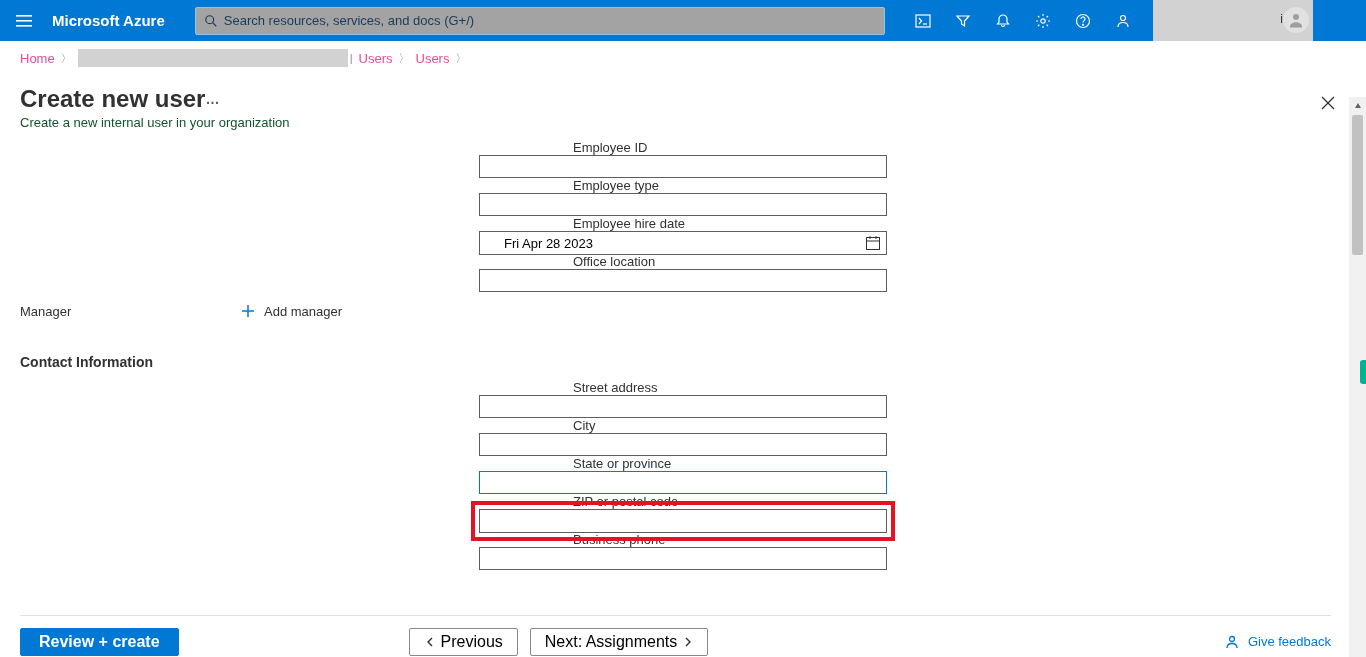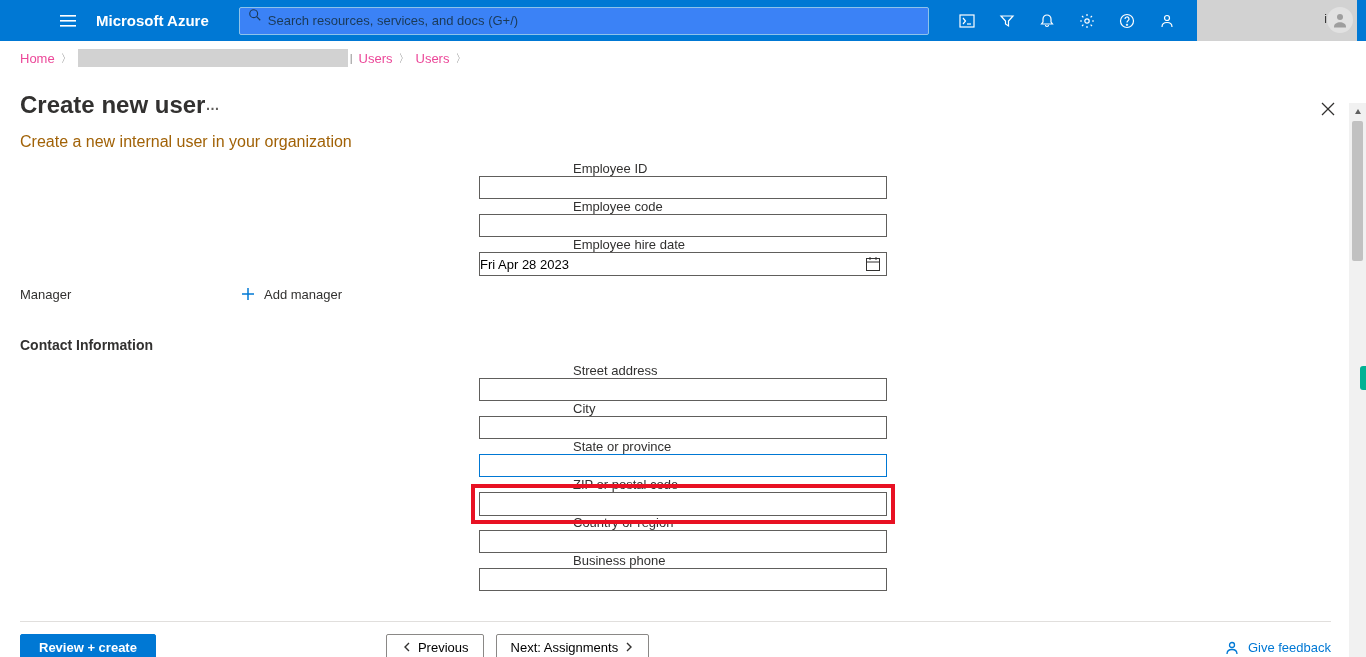--- a/index.html
+++ b/index.html
@@ -1,24 +1,24 @@
 <!DOCTYPE html>
 <html><head>
 <meta charset="utf-8">
 <style>
 * { margin: 0; padding: 0; box-sizing: border-box; font-family: "Segoe UI", -apple-system, sans-serif; }
 html, body { width: 1366px; height: 657px; overflow: hidden; background: #fff; }
 
 
-.topbar { height: 41px; background: #0078d4; display: flex; align-items: center; color: #fff; padding-left: 44px; }
+.topbar { height: 41px; background: #0078d4; display: flex; align-items: center; color: #fff; }
 .hamburger { width: 48px; height: 41px; display: flex; align-items: center; justify-content: center; cursor: pointer; }
 .hamburger svg { width: 16px; height: 16px; fill: #fff; }
 .brand { font-size: 15px; font-weight: 600; padding: 0 20px 0 4px; white-space: nowrap; }
 .searchwrap { flex: 1; max-width: 690px; margin-left: 10px; }
-.searchbox { height: 28px; background: #3b82f6; border: 1px solid #8ec3ea; border-radius: 2px; display: flex; padding: 0 8px; }
+.searchbox { height: 28px; background: #a3a3a3; border: 1px solid #8ec3ea; border-radius: 2px; display: flex; align-items: center; padding: 0 8px; }
 .searchbox svg { width: 14px; height: 14px; fill: #1b3a57; margin-right: 6px; }
 .searchbox input { flex: 1; background: transparent; border: none; outline: none; font-size: 13px; color: #1b3a57; }
 .searchbox input::placeholder { color: #1b3a57; }
 .topicons { display: flex; margin-left: 18px; }
 .topicon { width: 40px; height: 41px; display: flex; align-items: center; justify-content: center; cursor: pointer; }
 .topicon svg { width: 16px; height: 16px; fill: #fff; stroke: #fff; }
 .acct-block { width: 160px; height: 41px; background: #d2d2d2; margin-left: 10px; position: relative; }
 .acct-letter { position: absolute; right: 30px; top: 12px; font-size: 12px; color: #333; }
 .avatar { position: absolute; right: 4px; top: 7px; width: 26px; height: 26px; border-radius: 50%; background: #e1e1e1; display: flex; align-items: center; justify-content: center; }
 .avatar svg { width: 18px; height: 18px; fill: #9e9e9e; }
@@ -33,43 +33,43 @@
 .page { position: relative; height: 582px; }
 .closebtn { position: absolute; right: 28px; top: 8px; cursor: pointer; width: 20px; height: 20px; display:flex;align-items:center;justify-content:center;}
 .closebtn svg { width: 14px; height: 14px; stroke: #323130; stroke-width: 1.2; fill: none; }
 .scrollbar { position: absolute; right: 0; top: 12px; bottom: 0; width: 17px; background: #f1f1f1; }
 .scroll-arrow { width: 17px; height: 17px; display:flex;align-items:center;justify-content:center; cursor:pointer;}
 .scroll-arrow svg{width:8px;height:8px;fill:#606060;}
 .scroll-thumb { position: absolute; left: 3px; width: 11px; top: 18px; height: 140px; background: #c1c1c1; border-radius: 2px; cursor:pointer;}
 .green-nub { position:absolute; right:0; top:275px; width:6px; height:24px; background:#00b294; border-radius:3px 0 0 3px; }
 
 .content { padding: 0 20px; }
-.page-title { font-size: 24px; font-weight: 600; color: #323130; margin-top: 16px; display:flex; align-items:flex-end; }
+.page-title { font-size: 24px; font-weight: 600; color: #323130; margin-top: 10px; display:flex; align-items:flex-end; }
 .page-title .dots { font-size: 14px; color:#605e5c; letter-spacing:1px; cursor:pointer; padding-bottom:6px;}
-.page-sub { font-size: 16px; color: #a16207; margin-top: 14px; margin-bottom: 8px; }
+.page-sub { font-size: 13px; color: #14532d; margin-top: 2px; margin-bottom: 8px; }
 
 .form { margin-top: 10px; }
 .row { display: flex; align-items: center; height: 38px; flex-direction: column; }
 .row label { width: 220px; font-size: 13px; color: #323130; }
-.row .field { width: 408px; height: 24px; border: 1px solid #605e5c; font-size: 13px; padding: 0 0; outline: none; background:#fff;}
+.row .field { width: 408px; height: 24px; border: 1px solid #605e5c; font-size: 13px; padding: 0 24px; outline: none; background:#fff;}
 .row .field.active { border: 1px solid #0078d4; }
 .highlight-wrap { position: relative; width: 408px; }
 .highlight-wrap::after { content:""; position:absolute; left:-8px; right:-8px; top:-8px; bottom:-8px; border:4px solid #e81123; pointer-events:none; }
 .datewrap { position: relative; width: 408px; }
 .datewrap .field { width: 100%; padding-right: 28px; }
 .cal-icon { position: absolute; right: 6px; top: 4px; width:16px; height:16px; cursor:pointer;}
 .cal-icon svg{width:16px;height:16px;fill:none;stroke:#323130;stroke-width:1;}
 .section-head { font-size: 14px; font-weight: 600; color:#323130; margin: 24px 0 10px; }
 .addmgr { display:flex; align-items:center; gap:8px; font-size:13px; color:#323130; cursor:pointer; margin-left:220px; height:38px;}
 .addmgr svg{width:16px;height:16px;stroke:#0078d4;stroke-width:1.5;fill:none;}
 .mgr-row{display:flex;align-items:center;height:38px;}
 .mgr-row label{width:220px;font-size:13px;color:#323130;}
 
 .footer { position:absolute; left:20px; right:35px; bottom:0; border-top:1px solid #e1dfdd; height:52px; display:flex; align-items:center; }
-.btn { height:28px; padding:0 14px; font-size:13px; border:1px solid #8a8886; background:#fff; cursor:pointer; display:inline-flex; align-items:center; gap:6px; margin-right:12px; border-radius:2px;}
+.btn { height:28px; padding:0 14px; font-size:16px; border:1px solid #8a8886; background:#fff; cursor:pointer; display:inline-flex; align-items:center; gap:6px; margin-right:12px; border-radius:2px;}
 .btn.primary { background:#0078d4; color:#fff; border-color:#0078d4; font-weight:600;}
 .btn.primary-strong{ padding:0 18px; }
 .btn svg{width:10px;height:10px;fill:#323130;}
 .btn .chev-r svg{fill:#323130;}
 .spacer{flex:1;}
 .feedback{display:flex;align-items:center;gap:8px;color:#0078d4;font-size:13px;cursor:pointer;}
 .feedback svg{width:16px;height:16px;fill:none;stroke:#0078d4;stroke-width:1.3;}
 .btn.prev-left{margin-left:218px;padding-left:15px;}
 </style>
 </head>
@@ -170,21 +170,21 @@
     <div class="page-sub">Create a new internal user in your organization</div>
 
     <div class="form">
 
       <div class="row">
         <label>Employee ID</label>
         <input class="field" type="text" value="" style="">
       </div>
 
       <div class="row">
-        <label>Employee code</label>
+        <label>Employee type</label>
         <input class="field" type="text" value="" style="">
       </div>
 
       <div class="row">
         <label>Employee hire date</label>
         <div class="datewrap">
           <input class="field" type="text" value="Fri Apr 28 2023" style="">
           <span class="cal-icon">
             <svg viewBox="0 0 16 16">
                 <rect x="1.5" y="2.5" width="13" height="12"></rect>
@@ -192,20 +192,24 @@
                 <line x1="5" y1="1" x2="5" y2="4"></line>
                 <line x1="11" y1="1" x2="11" y2="4"></line>
                 <line x1="4" y1="9" x2="4" y2="9"></line>
                 <line x1="7" y1="9" x2="7" y2="9"></line>
                 <line x1="10" y1="9" x2="10" y2="9"></line>
               </svg>
           </span>
         </div>
       </div>
 
+      <div class="row">
+        <label>Office location</label>
+        <input class="field" type="text" value="" style="">
+      </div>
 
       <div class="mgr-row">
         <label>Manager</label>
         <div class="addmgr" style="margin-left:0;">
           <svg viewBox="0 0 16 16">
               <line x1="8" y1="2" x2="8" y2="14"></line>
               <line x1="2" y1="8" x2="14" y2="8"></line>
             </svg>
           <span>Add manager</span>
         </div>
@@ -228,24 +232,20 @@
         <input class="field active" type="text" value="" style="">
       </div>
 
       <div class="row">
         <label>ZIP or postal code</label>
         <div class="highlight-wrap">
           <input class="field" type="text" value="" style="">
         </div>
       </div>
 
-      <div class="row">
-        <label>Country or region</label>
-        <input class="field" type="text" value="" style="">
-      </div>
 
       <div class="row">
         <label>Business phone</label>
         <input class="field" type="text" value="" style="">
       </div>
 
     </div>
   </div>
 
   <div class="footer">

